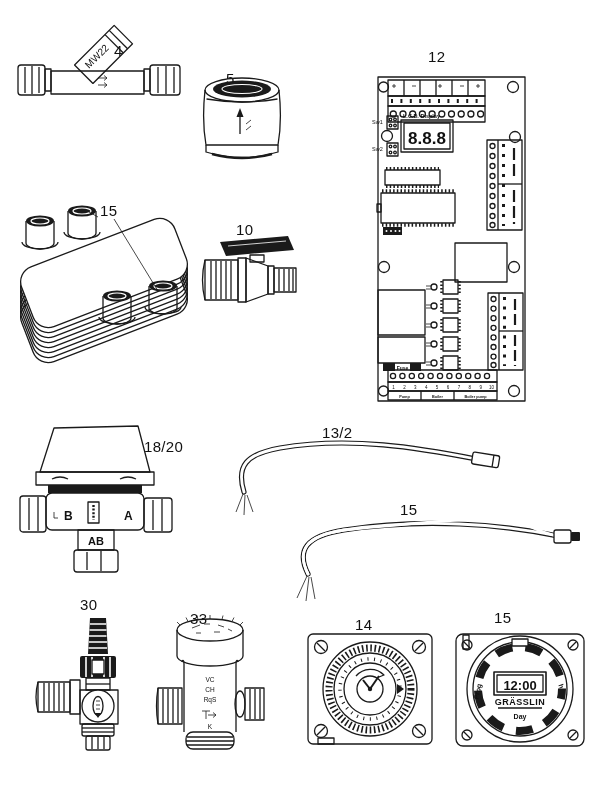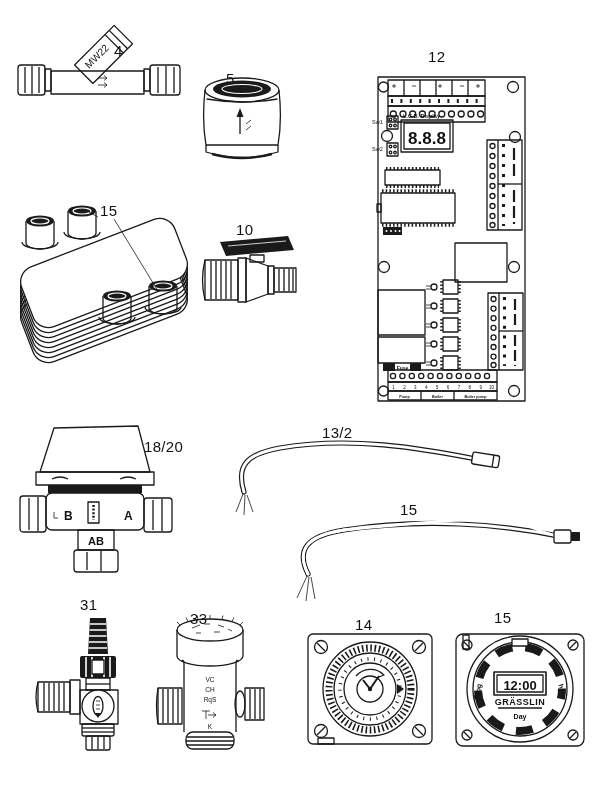--- a/index.html
+++ b/index.html
@@ -18,21 +18,21 @@
 <body>
 
 <div class="num" style="left:114px;top:42px">4</div>
 <div class="num" style="left:226px;top:70px">5</div>
 <div class="num" style="left:428px;top:48px">12</div>
 <div class="num" style="left:100px;top:202px">15</div>
 <div class="num" style="left:236px;top:221px">10</div>
 <div class="num" style="left:144px;top:438px">18/20</div>
 <div class="num" style="left:322px;top:424px">13/2</div>
 <div class="num" style="left:400px;top:501px">15</div>
-<div class="num" style="left:80px;top:596px">31</div>
+<div class="num" style="left:80px;top:596px">30</div>
 <div class="num" style="left:190px;top:610px">33</div>
 <div class="num" style="left:355px;top:616px">14</div>
 <div class="num" style="left:494px;top:609px">15</div>
 
 <svg class="part" style="left:8px;top:40px" width="182" height="92">
   <g class="ln">
     <rect x="10" y="25" width="27" height="30" rx="3"></rect>
     <line x1="17" y1="27" x2="17" y2="53"></line>
       <line x1="24" y1="26" x2="24" y2="54"></line>
       <line x1="31" y1="27" x2="31" y2="53"></line>

